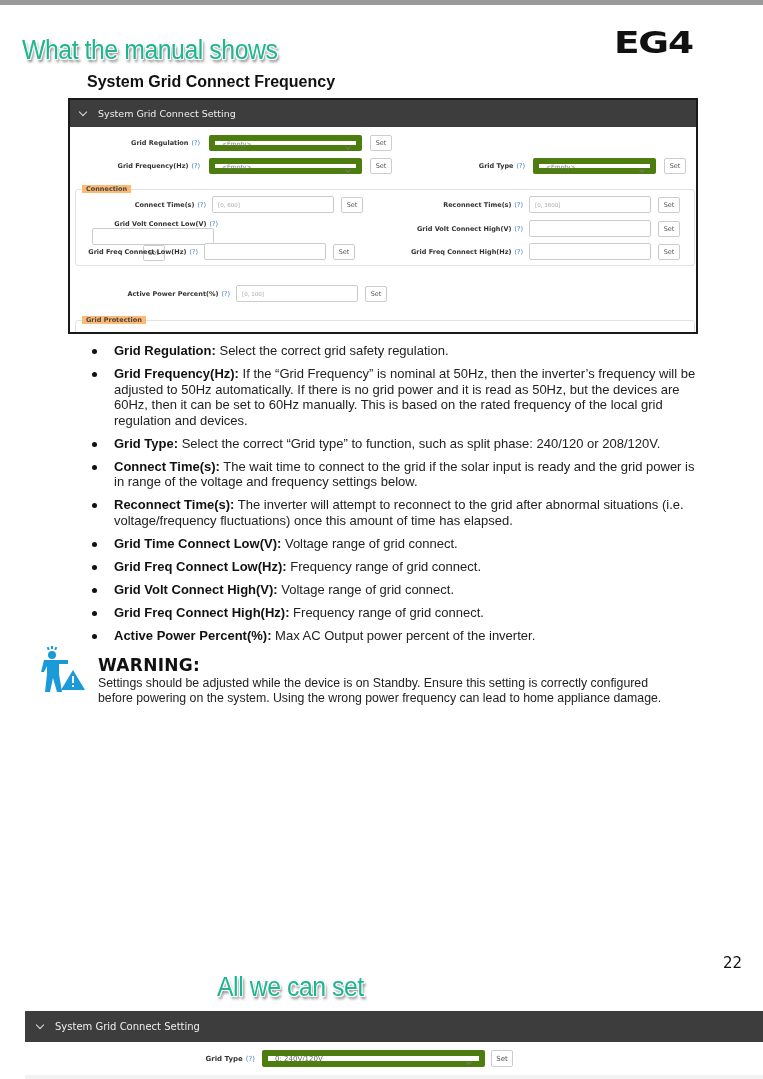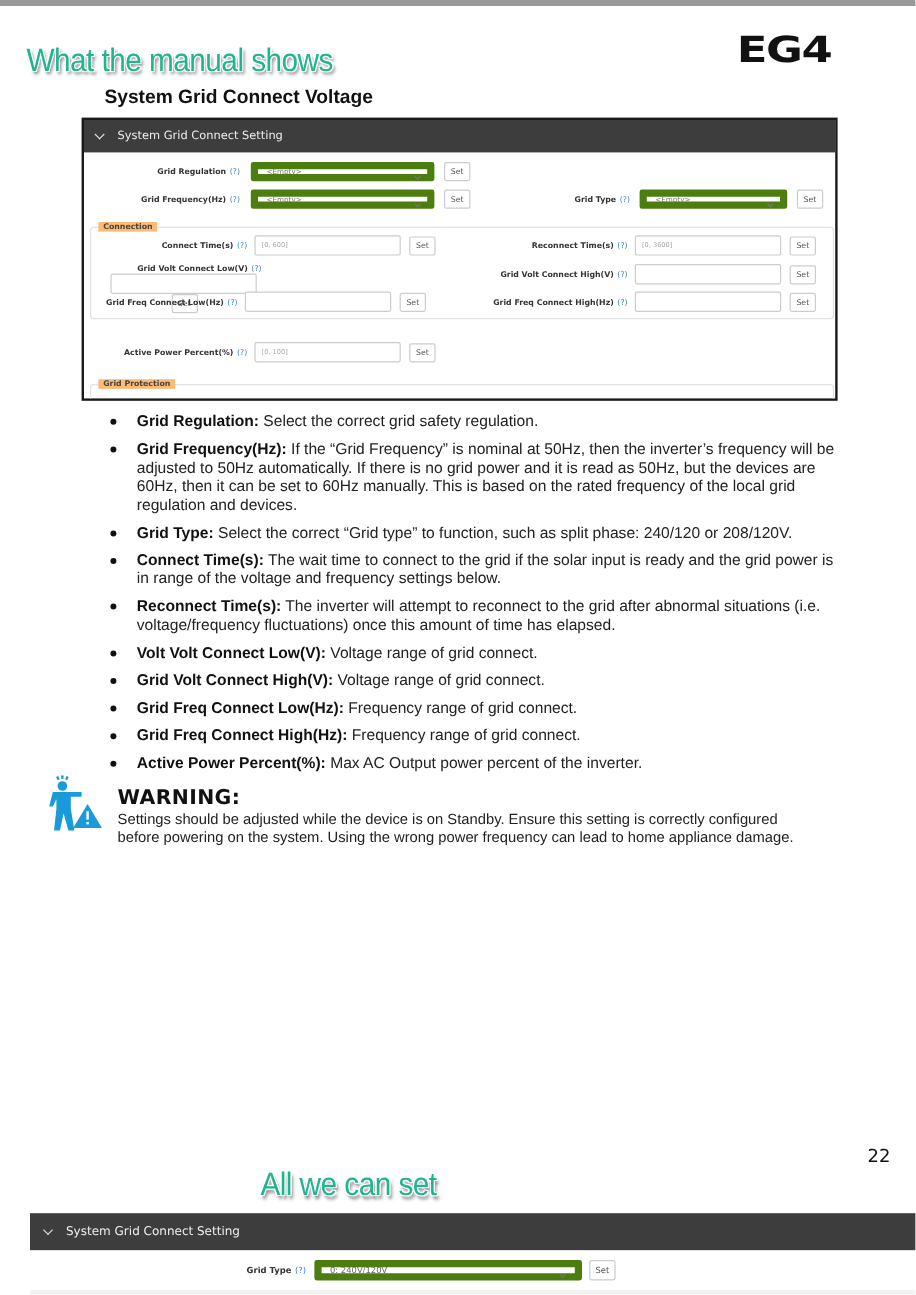--- a/index.html
+++ b/index.html
@@ -60,21 +60,21 @@
   .live-body { position: absolute; left: 25px; top: 1042px; width: 738px; height: 37px; background: #fff; }
   .live-foot { position: absolute; left: 25px; top: 1075px; width: 738px; height: 4px; background: #f2f2f2; }
 </style>
 </head>
 <body>
 
 <div class="topbar"></div>
 
 <div class="annot annot-top">What the  manual shows</div>
 <div class="logo">EG4</div>
-<div class="section-title">System Grid Connect Voltage</div>
+<div class="section-title">System Grid Connect Frequency</div>
 
 <div class="panel">
   <div class="panel-head">
     <span class="chev"></span>
     <span>System Grid Connect Setting</span>
   </div>
 
   <div class="row" style="left:0; top:35px;">
     <div class="lbl" style="width:130px;"><span>Grid Regulation</span><span class="help">(?)</span></div>
     <div class="sel" style="width:153px; margin-left:9px;">
@@ -133,39 +133,39 @@
     <div class="inp" style="width:122px; margin-left:6px;"></div>
     <div class="btn" style="margin-left:7px;">Set</div>
   </div>
   <div class="row" style="left:340px; top:143px;">
     <div class="lbl" style="width:113px;"><span>Grid Freq Connect High(Hz)</span><span class="help">(?)</span></div>
     <div class="inp" style="width:122px; margin-left:6px;"></div>
     <div class="btn" style="margin-left:7px;">Set</div>
   </div>
 
   <div class="row" style="left:0; top:185px;">
-    <div class="lbl" style="width:136px;"><span>Active Power Percent(%)</span><span class="help">(?)</span></div>
+    <div class="lbl" style="width:136px;margin-left:24px;"><span>Active Power Percent(%)</span><span class="help">(?)</span></div>
     <div class="inp" style="width:122px; margin-left:6px;">[0, 100]</div>
     <div class="btn" style="margin-left:7px;">Set</div>
   </div>
 
   <div class="fieldset" style="left:5px; top:220px; width:620px; height:30px;">
     <div class="legend" style="left:6px;">Grid Protection</div>
   </div>
 </div>
 
 <ul class="bullets">
   <li><b>Grid Regulation:</b><span> Select the correct grid safety regulation.</span></li>
   <li><b>Grid Frequency(Hz):</b><span> If the “Grid Frequency” is nominal at 50Hz, then the inverter’s frequency will be adjusted to 50Hz automatically. If there is no grid power and it is read as 50Hz, but the devices are 60Hz, then it can be set to 60Hz manually. This is based on the rated frequency of the local grid regulation and devices.</span></li>
   <li><b>Grid Type:</b><span> Select the correct “Grid type” to function, such as split phase: 240/120 or 208/120V.</span></li>
   <li><b>Connect Time(s):</b><span> The wait time to connect to the grid if the solar input is ready and the grid power is in range of the voltage and frequency settings below.</span></li>
   <li><b>Reconnect Time(s):</b><span> The inverter will attempt to reconnect to the grid after abnormal situations (i.e. voltage/frequency fluctuations) once this amount of time has elapsed.</span></li>
-  <li><b>Volt Volt Connect Low(V):</b><span> Voltage range of grid connect.</span></li>
+  <li><b>Grid Time Connect Low(V):</b><span> Voltage range of grid connect.</span></li>
+  <li><b>Grid Freq Connect Low(Hz):</b><span> Frequency range of grid connect.</span></li>
   <li><b>Grid Volt Connect High(V):</b><span> Voltage range of grid connect.</span></li>
-  <li><b>Grid Freq Connect Low(Hz):</b><span> Frequency range of grid connect.</span></li>
   <li><b>Grid Freq Connect High(Hz):</b><span> Frequency range of grid connect.</span></li>
   <li><b>Active Power Percent(%):</b><span> Max AC Output power percent of the inverter.</span></li>
 </ul>
 
 <svg class="warn-icon" viewBox="0 0 46 48">
   <g fill="#1a9ad9">
     <rect x="7" y="1" width="2" height="3" transform="rotate(-25 8 2)"></rect>
     <rect x="11" y="0" width="2" height="3"></rect>
     <rect x="15" y="1" width="2" height="3" transform="rotate(25 16 2)"></rect>
     <circle cx="12" cy="9" r="4"></circle>

